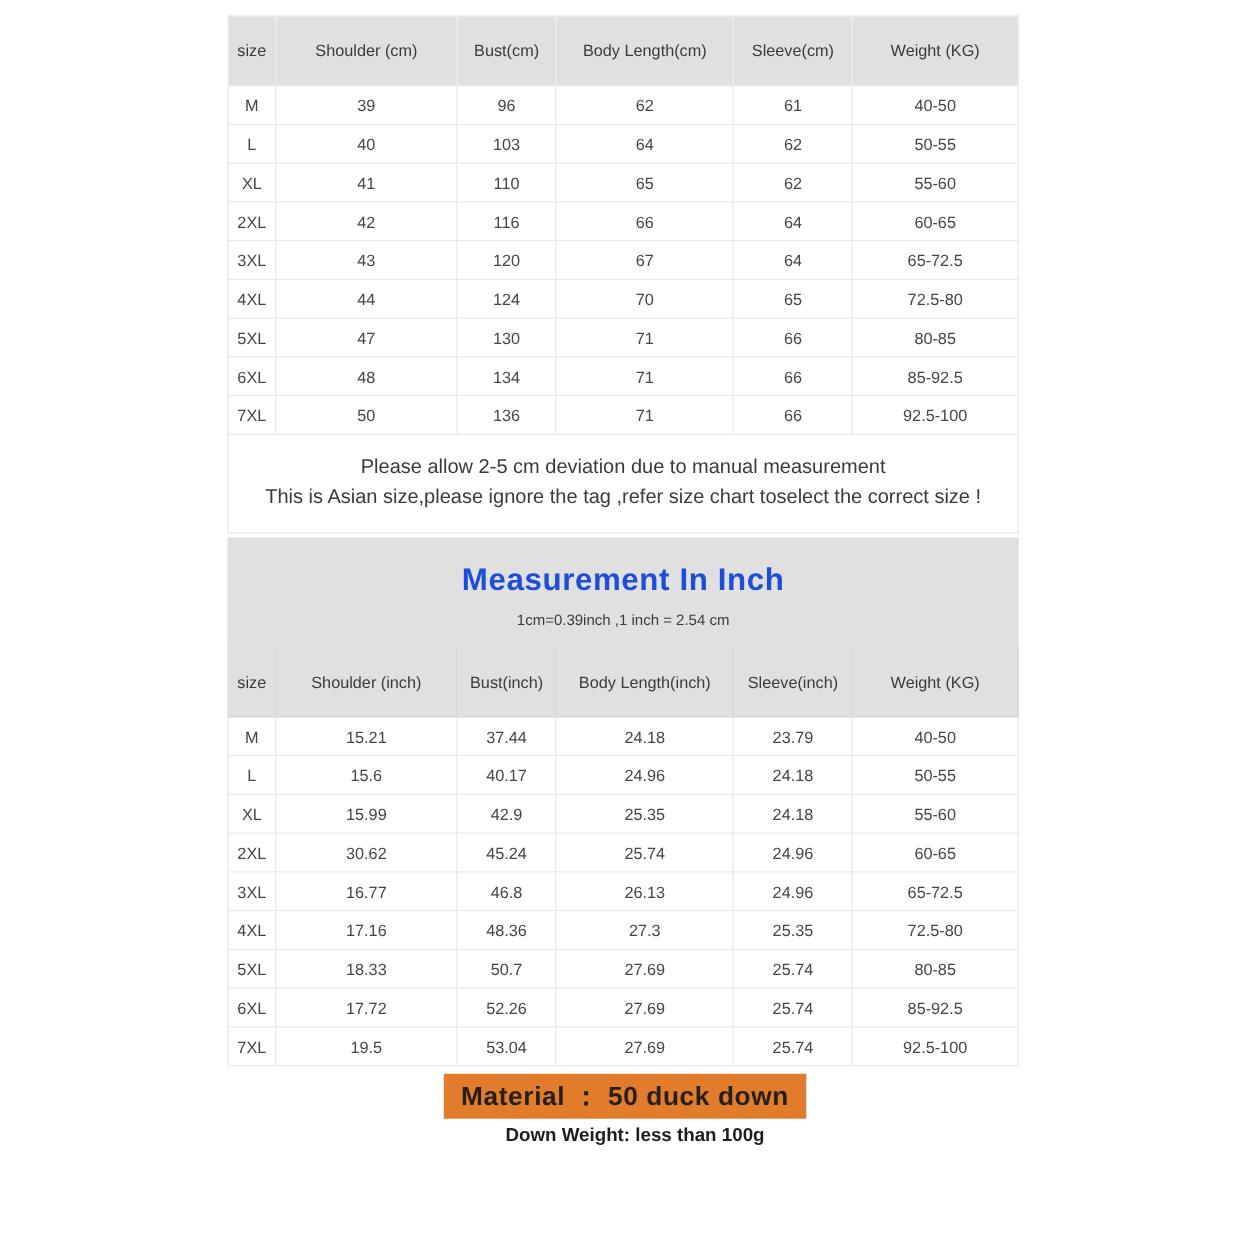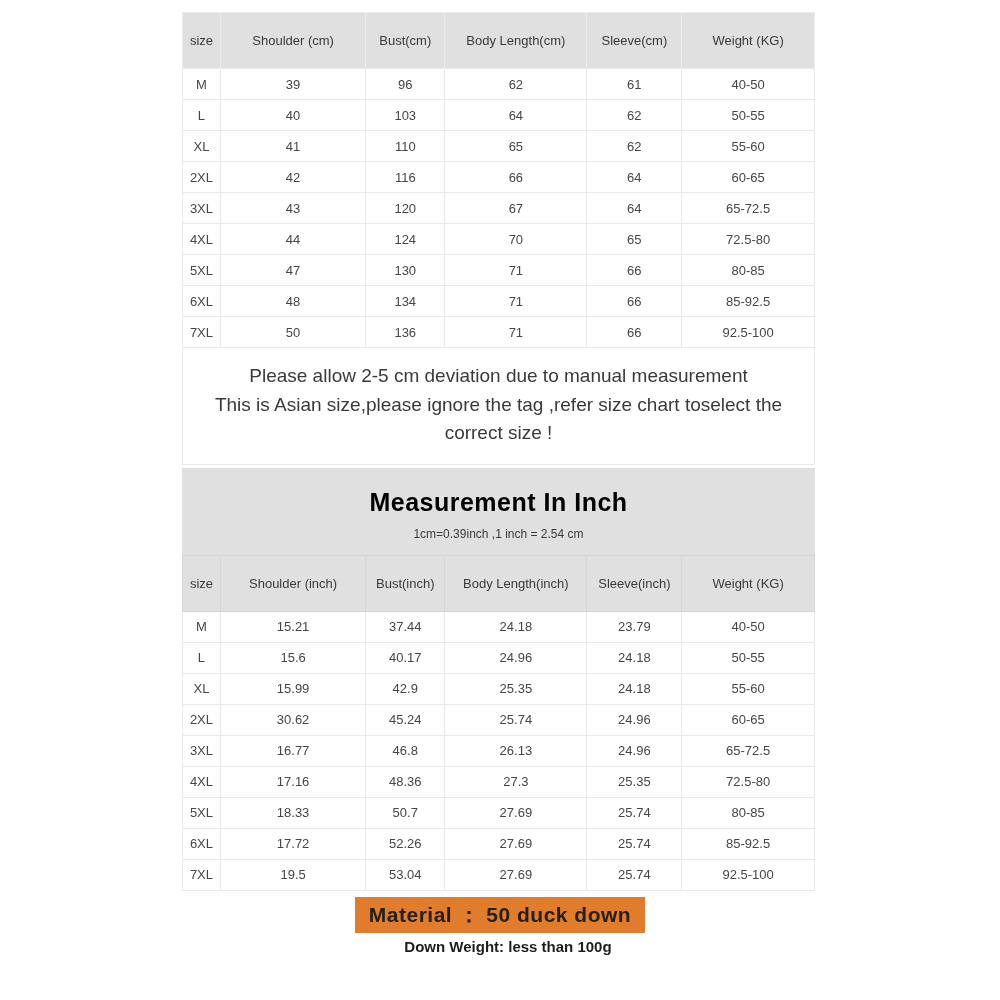--- a/index.html
+++ b/index.html
@@ -41,34 +41,34 @@
     font-size: 13px;
     text-align: center;
     color: #464646;
     background: #ffffff;
   }
   .notes-box {
     border: 1px solid #e9e9e9;
     border-top: none;
     padding: 14px 10px 16px 10px;
     text-align: center;
-    font-size: 19px;
+    font-size: 16px;
     color: #3a3a3a;
     line-height: 1.5;
   }
   .inch-band {
     background: #e0e0e0;
     margin-top: 3px;
     text-align: center;
     padding: 20px 0 14px 0;
   }
   .inch-band .band-title {
     font-size: 25px;
     font-weight: bold;
-    color: #000000;
+    color: #1d4ed8;
     letter-spacing: 0.5px;
   }
   .inch-band .band-sub {
     font-size: 12px;
     color: #3a3a3a;
     margin-top: 10px;
   }
   .table-inch th { border-color: #d6d6d6; }
   .note-box-bottom {
     border: 1px solid #e9e9e9;

